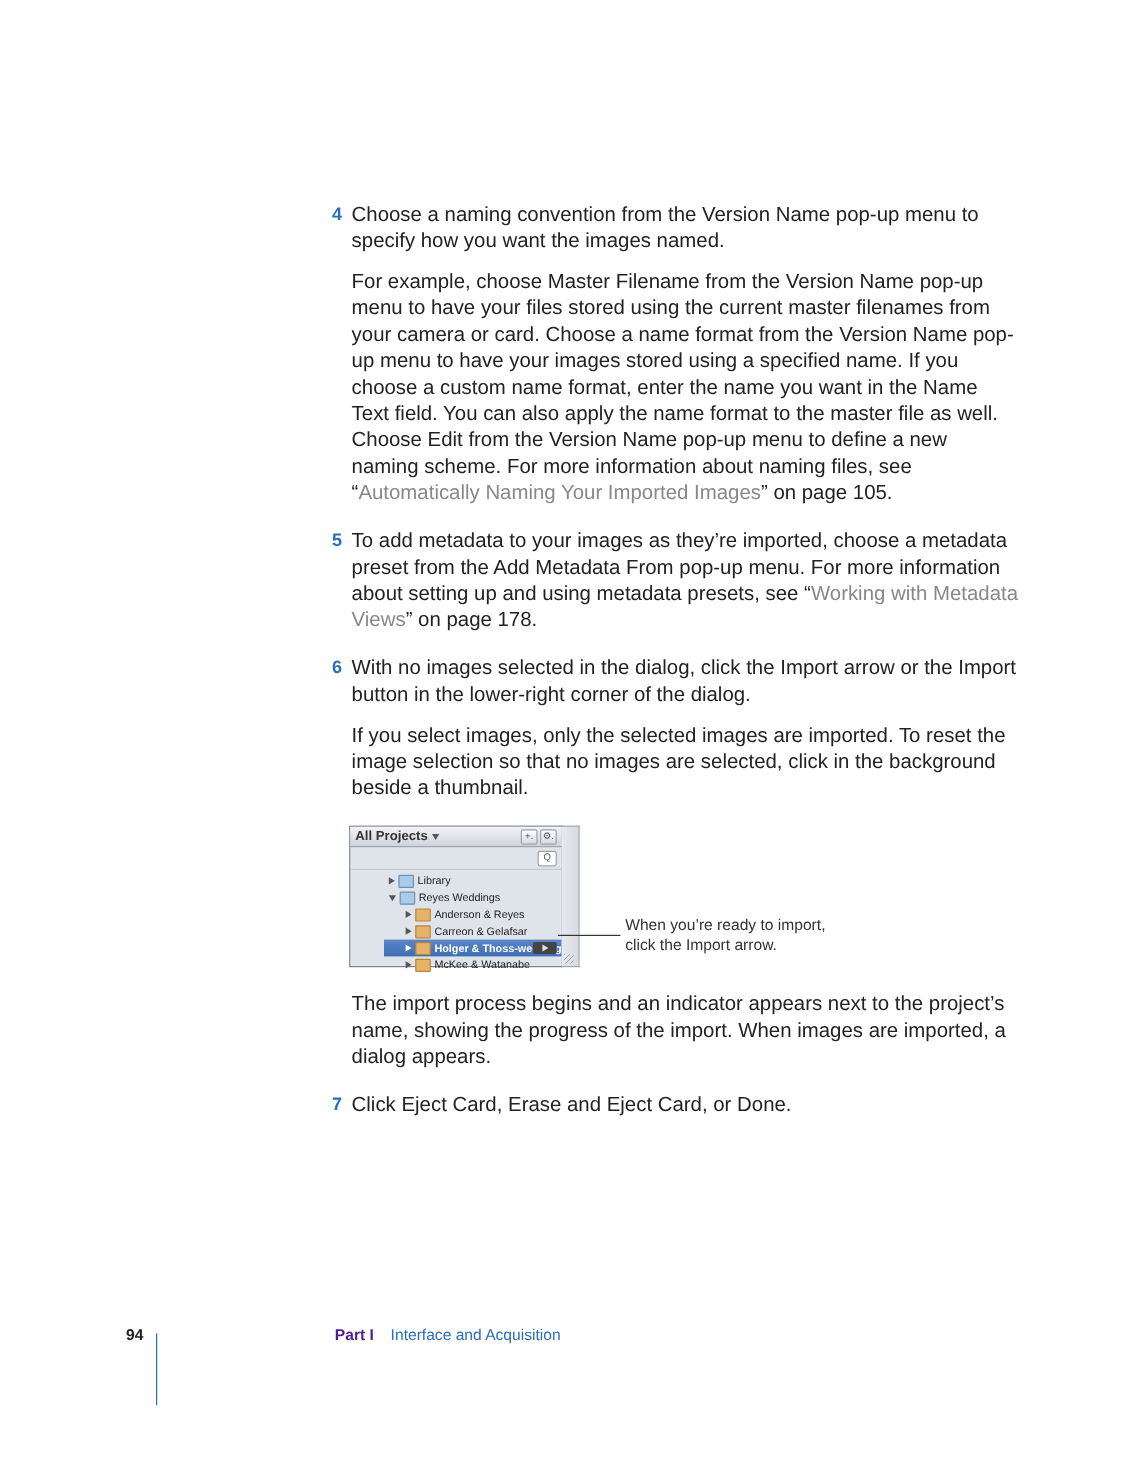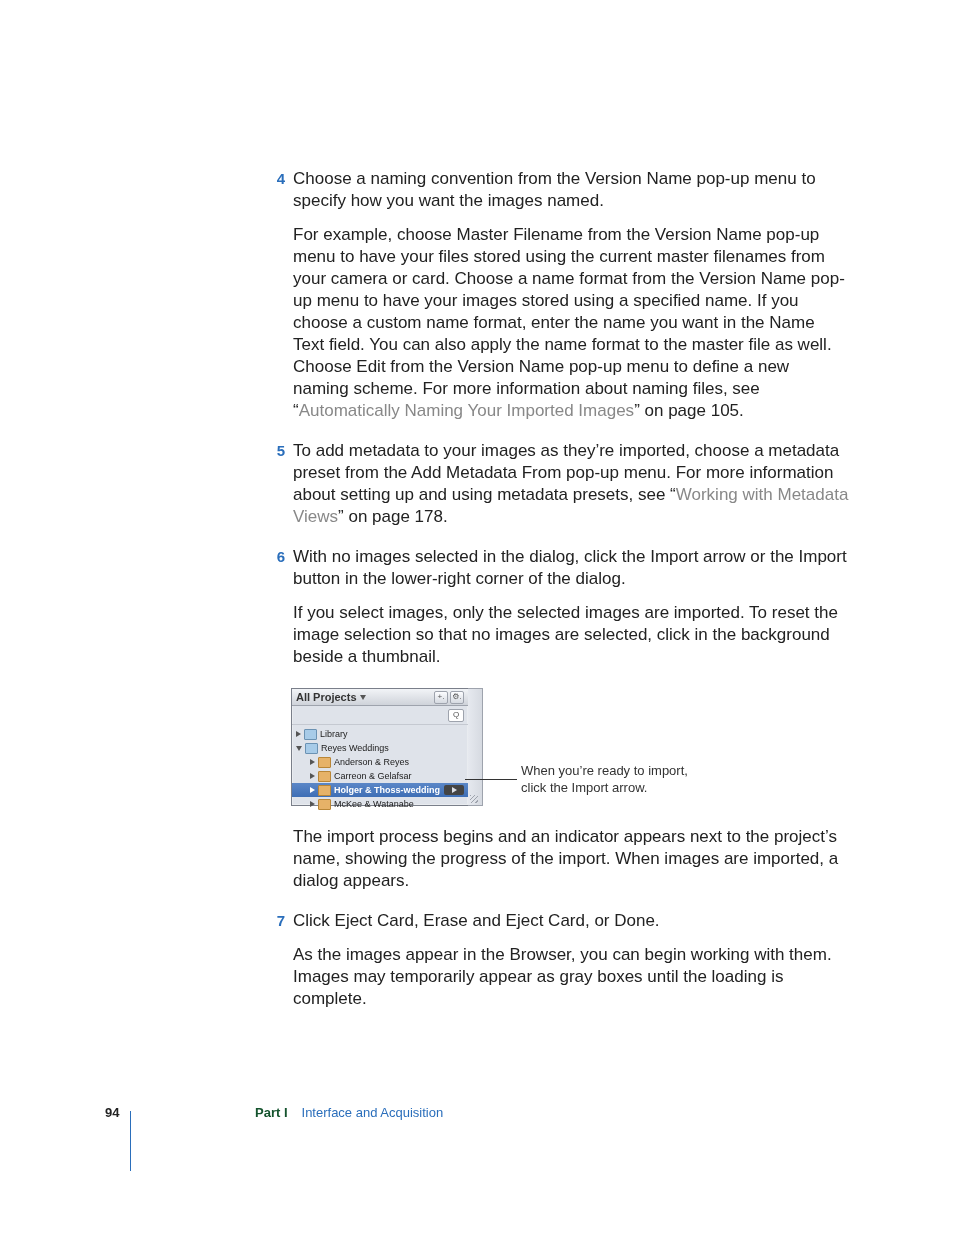--- a/index.html
+++ b/index.html
@@ -123,20 +123,21 @@
   }
   .tree-row {
     display: flex;
     align-items: center;
     height: 14px;
     padding-left: 4px;
     gap: 3px;
     font-size: 9px;
     color: #222;
     white-space: nowrap;
+    margin-left: 28px;
   }
   .tree-row.indented { padding-left: 18px; }
   .tree-row.selected {
     background: linear-gradient(#5b87c7, #3e6eb5);
     color: #fff;
   }
   .tri {
     width: 0; height: 0;
     border-top: 3px solid transparent;
     border-bottom: 3px solid transparent;
@@ -224,22 +225,23 @@
     align-items: center;
     font-size: 13px;
   }
   .page-number {
     font-weight: 700;
     color: #222;
     width: 150px;
   }
   .part-label {
     font-weight: 700;
-    color: #14532d;
+    color: #4c1d95;
     margin-right: 14px;
+    margin-left: 24px;
   }
   .part-title {
     color: #2a6ebb;
   }
   .vrule {
     position: absolute;
     left: 130px;
     top: 1111px;
     width: 1px;
     height: 60px;
@@ -334,21 +336,20 @@
         </div>
 
         <p class="para">The import process begins and an indicator appears next to the project’s name, showing the progress of the import. When images are imported, a dialog appears.</p>
       </div>
     </div>
 
     <div class="step">
       <div class="step-number">7</div>
       <div class="step-body">
         <p class="para">Click Eject Card, Erase and Eject Card, or Done.</p>
-        <p class="para">As the images appear in the Browser, you can begin working with them. Images may temporarily appear as gray boxes until the loading is complete.</p>
       </div>
     </div>
 
   </div>
 
   <div class="footer">
     <span class="page-number">94</span>
     <span class="part-label">Part I</span>
     <span class="part-title">Interface and Acquisition</span>
   </div>

